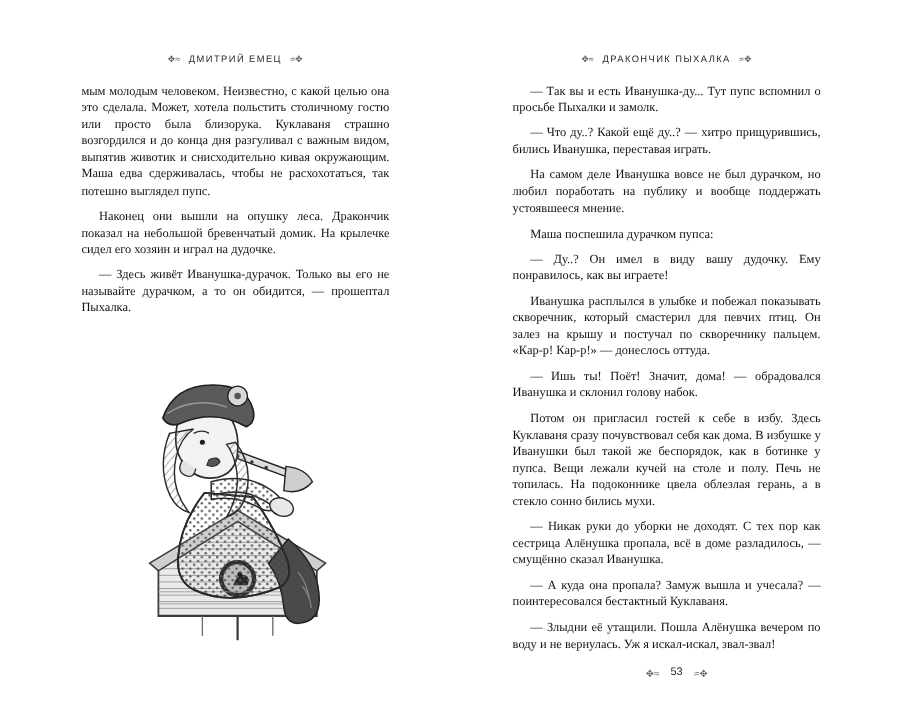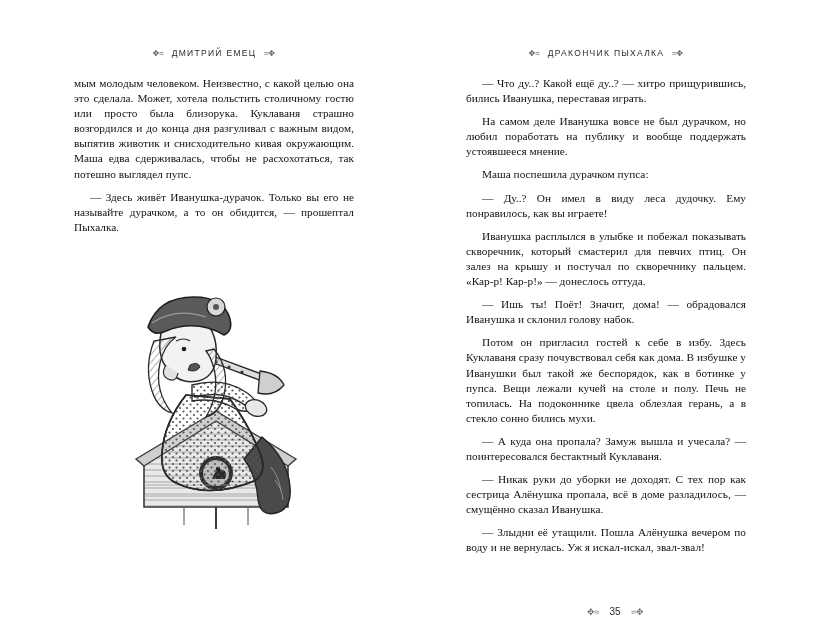--- a/index.html
+++ b/index.html
@@ -118,20 +118,21 @@
 
     <div class="leaf left">
       <div class="runhead">
         <span class="orn">✥≈</span>
         <span>Дмитрий Емец</span>
         <span class="orn flip">✥≈</span>
       </div>
 
       <div class="body-text">
         <p class="noind">мым молодым человеком. Неизвестно, с какой целью она это сделала. Может, хотела польстить столичному гостю или просто была близорука. Куклаваня страшно возгордился и до конца дня разгуливал с важным видом, выпятив животик и снисходительно кивая окружающим. Маша едва сдерживалась, чтобы не расхохотаться, так потешно выглядел пупс.</p>
+        <p class="ind">Наконец они вышли на опушку леса. Дракончик показал на небольшой бревенчатый домик. На крылечке сидел его хозяин и играл на дудочке.</p>
         <p class="ind">— Здесь живёт Иванушка-дурачок. Только вы его не называйте дурачком, а то он обидится, — прошептал Пыхалка.</p>
       </div>
 
       <div class="figure-wrap">
         <svg class="illus" width="300" height="300" viewBox="0 0 300 300">
           <defs>
             <pattern id="dots" width="7" height="7" patternUnits="userSpaceOnUse">
               <circle cx="2" cy="2" r="1.1" fill="#555"></circle>
               <circle cx="5.5" cy="5.5" r="1.1" fill="#555"></circle>
             </pattern>
@@ -207,33 +208,34 @@
     </div>
 
     <div class="leaf right">
       <div class="runhead">
         <span class="orn">✥≈</span>
         <span>Дракончик Пыхалка</span>
         <span class="orn flip">✥≈</span>
       </div>
 
       <div class="body-text">
+        <p class="ind">— Так вы и есть Иванушка-ду... Тут пупс вспомнил о просьбе Пыхалки и замолк.</p>
         <p class="ind">— Что ду..? Какой ещё ду..? — хитро прищурившись, бились Иванушка, переставая играть.</p>
         <p class="ind">На самом деле Иванушка вовсе не был дурачком, но любил поработать на публику и вообще поддержать устоявшееся мнение.</p>
         <p class="ind">Маша поспешила дурачком пупса:</p>
-        <p class="ind">— Ду..? Он имел в виду леса дудочку. Ему понравилось, как вы играете!</p>
+        <p class="ind">— Ду..? Он имел в виду вашу дудочку. Ему понравилось, как вы играете!</p>
         <p class="ind">Иванушка расплылся в улыбке и побежал показывать скворечник, который смастерил для певчих птиц. Он залез на крышу и постучал по скворечнику пальцем. «Кар-р! Кар-р!» — донеслось оттуда.</p>
         <p class="ind">— Ишь ты! Поёт! Значит, дома! — обрадовался Иванушка и склонил голову набок.</p>
         <p class="ind">Потом он пригласил гостей к себе в избу. Здесь Куклаваня сразу почувствовал себя как дома. В избушке у Иванушки был такой же беспорядок, как в ботинке у пупса. Вещи лежали кучей на столе и полу. Печь не топилась. На подоконнике цвела облезлая герань, а в стекло сонно бились мухи.</p>
+        <p class="ind">— Никак руки до уборки не доходят. С тех пор как сестрица Алёнушка пропала, всё в доме разладилось, — смущённо сказал Иванушка.</p>
         <p class="ind">— А куда она пропала? Замуж вышла и учесала? — поинтересовался бестактный Куклаваня.</p>
-        <p class="ind">— Никак руки до уборки не доходят. С тех пор как сестрица Алёнушка пропала, всё в доме разладилось, — смущённо сказал Иванушка.</p>
         <p class="ind">— Злыдни её утащили. Пошла Алёнушка вечером по воду и не вернулась. Уж я искал-искал, звал-звал!</p>
       </div>
 
       <div class="folio">
         <span class="orn">✥≈</span>
-        <span>35</span>
+        <span>53</span>
         <span class="orn flip">✥≈</span>
       </div>
     </div>
 
   </div>
 </div>
 
 </body></html>

